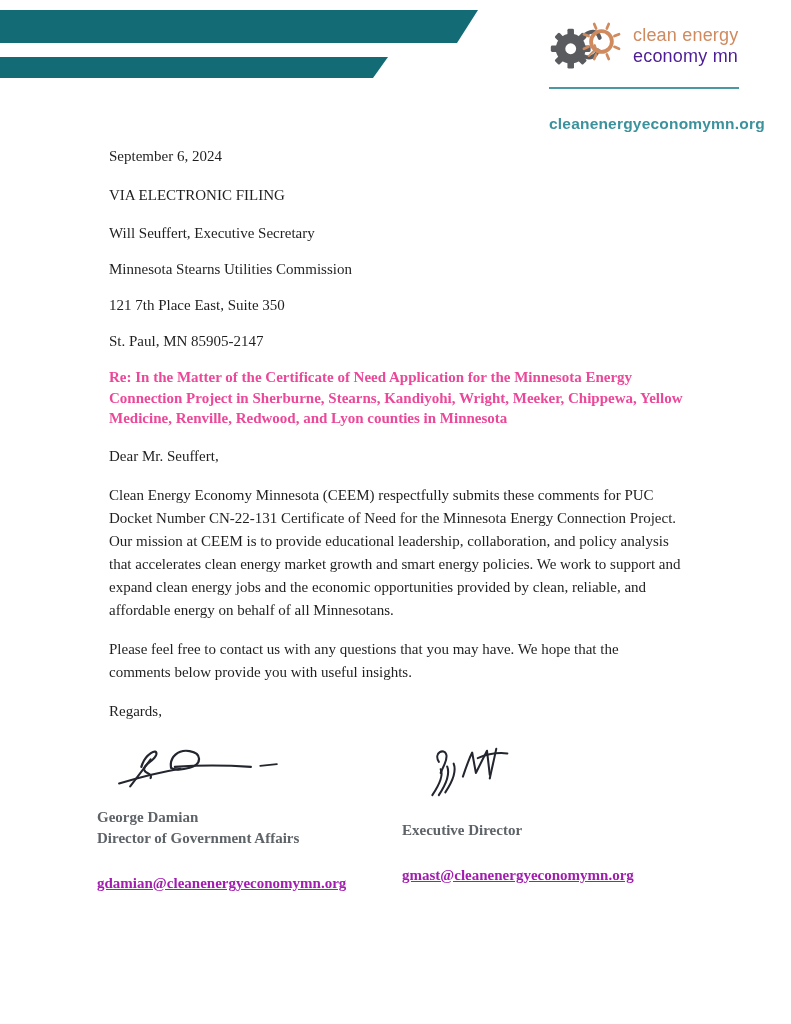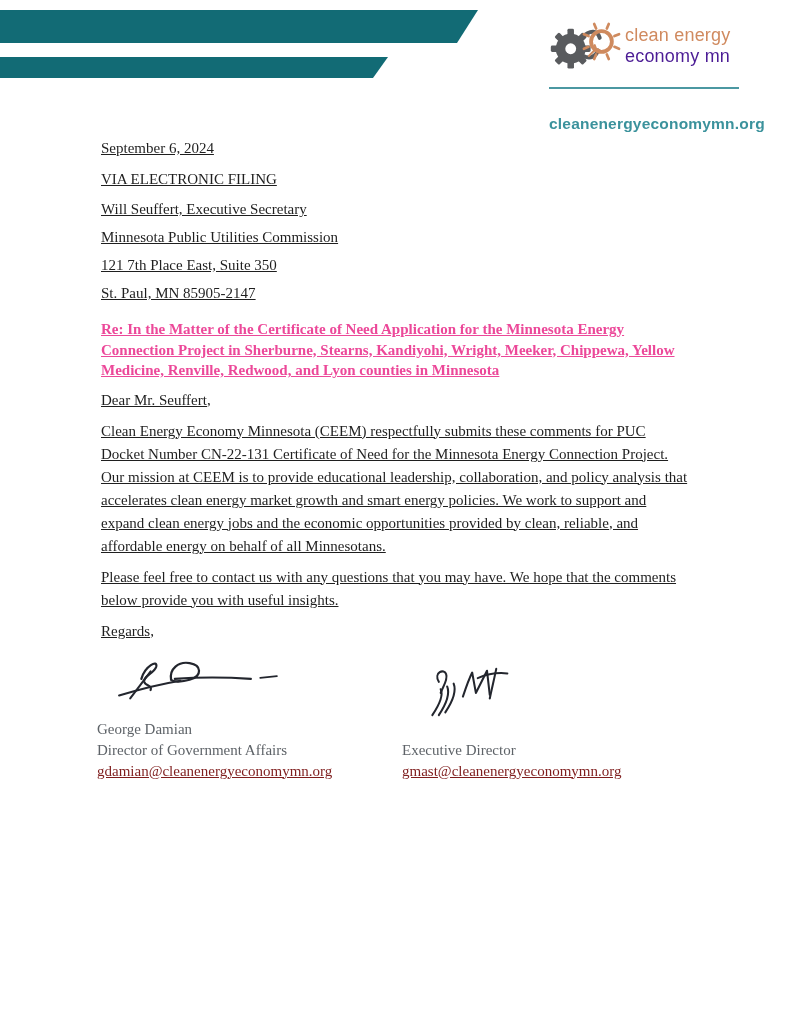--- a/index.html
+++ b/index.html
@@ -26,55 +26,55 @@
     clip-path: polygon(0 0, 100% 0, calc(100% - 15px) 100%, 0 100%);
   }
 
   
   .logo-block {
     position: absolute; top: 16px; right: 52px; width: 190px;
     font-family: "Liberation Sans", sans-serif;
   }
   .logo-row { display: flex; align-items: center; }
   .logo-mark { width: 76px; height: 60px; flex: 0 0 auto; }
-  .logo-text { margin-left: 0; font-size: 18px; line-height: 21px; letter-spacing: 0.2px; }
+  .logo-text { margin-left: 8px; font-size: 18px; line-height: 21px; letter-spacing: 0.2px; }
   .logo-line1 { color: #d08a5f; }
   .logo-line2 { color: #4c1d95; }
   .logo-divider { height: 2px; background: #4b98a2; margin-top: 11px; }
   .logo-url {
     margin-top: 26px; color: #3b929c; font-weight: bold;
     font-size: 15.5px; letter-spacing: 0.2px;
   }
 
   
   .letter {
     position: absolute; left: 93px; top: 129px; width: 606px;
     font-size: 15px; line-height: 23px; color: #1f1f1f;
   }
-  .letter p { margin: 8px; text-decoration: underline; }
+  .letter p { margin: 16px; }
   .date-line { margin: 0 0 23px 0; }
   .delivery-line { margin: 0 0 17px 0; }
   .address-block { line-height: 20px; margin: 0 0 16px 0; }
   .subject-block { font-weight: bold; line-height: 20.5px; margin: 0 0 37px 0; color: #ec4899; }
   .salutation-line { margin: 0 0 12px 0; }
   .body-par-1 { margin: 0 0 13px 0; }
   .body-par-2 { margin: 0 0 11px 0; }
   .closing-line { margin: 0 0 10px 0; }
 
   
-  .sig-row { display: flex; align-items: flex-end; }
+  .sig-row { display: flex; align-items: center; font-weight: bold; }
   .sig-col-left { width: 305px; flex: 0 0 auto; }
   .sig-col-right { flex: 1; }
   .sig-img-left { width: 186px; height: 52px; margin-left: 12px; }
   .sig-img-right { width: 88px; height: 58px; margin-left: 26px; margin-top: -4px; }
   .sig-path { fill: none; stroke: #23262e; stroke-linecap: round; stroke-linejoin: round; }
   .signer-block { margin-top: 9px; margin-left: 4px; color: #5e6368; line-height: 21px; font-size: 15px; }
   .signer-block-right { margin-top: 12px; }
   .signer-email a, .signer-email {
-    color: #7f1d1d; text-decoration: underline; cursor: pointer;
+    color: #a21caf; text-decoration: underline; cursor: pointer; margin-top: 24px;
   }
 </style>
 </head>
 <body>
 
 <div class="page">
 
   <div class="bar-top"></div>
   <div class="bar-bottom"></div>
 
@@ -129,21 +129,21 @@
   </div>
 
   <div class="letter">
 
     <p class="date-line">September 6, 2024</p>
 
     <p class="delivery-line">VIA ELECTRONIC FILING</p>
 
     <div class="address-block">
       <p>Will Seuffert, Executive Secretary</p>
-      <p>Minnesota Public Utilities Commission</p>
+      <p>Minnesota Stearns Utilities Commission</p>
       <p>121 7th Place East, Suite 350</p>
       <p>St. Paul, MN 85905-2147</p>
     </div>
 
     <p class="subject-block">Re: In the Matter of the Certificate of Need Application for the Minnesota Energy Connection Project in Sherburne, Stearns, Kandiyohi, Wright, Meeker, Chippewa, Yellow Medicine, Renville, Redwood, and Lyon counties in Minnesota</p>
 
     <p class="salutation-line">Dear Mr. Seuffert,</p>
 
     <p class="body-par-1">Clean Energy Economy Minnesota (CEEM) respectfully submits these comments for PUC Docket Number CN-22-131 Certificate of Need for the Minnesota Energy Connection Project. Our mission at CEEM is to provide educational leadership, collaboration, and policy analysis that accelerates clean energy market growth and smart energy policies. We work to support and expand clean energy jobs and the economic opportunities provided by clean, reliable, and affordable energy on behalf of all Minnesotans.</p>
 

